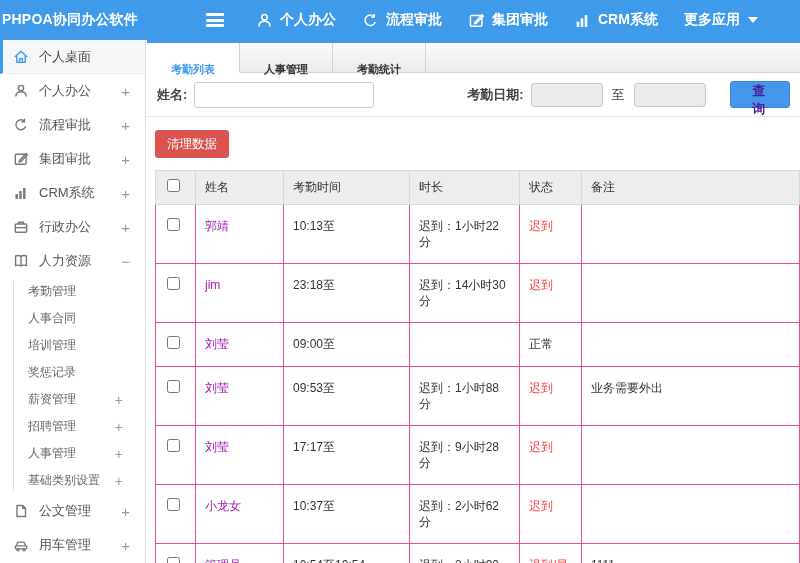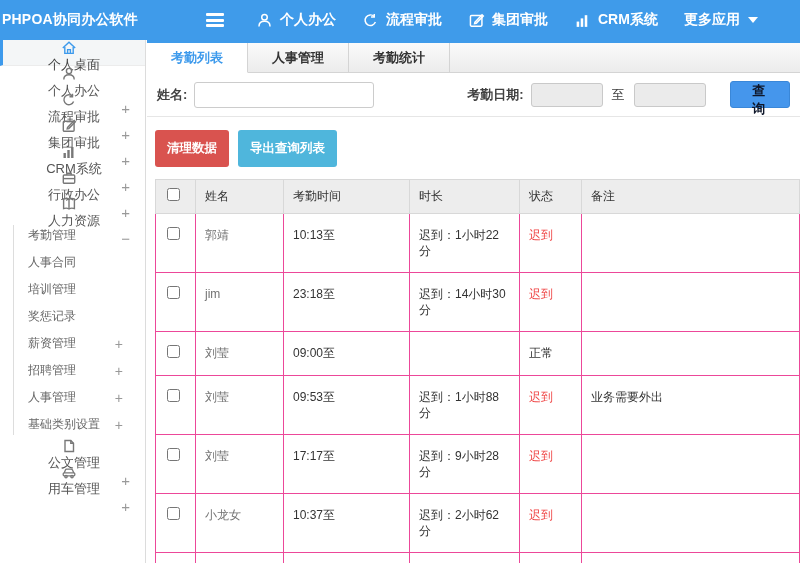--- a/index.html
+++ b/index.html
@@ -16,77 +16,77 @@
   .topnav { display:flex; align-items:center; margin-left:30px; }
   .topnav-item { display:flex; align-items:center; margin-right:26px; font-size:14px;
     font-weight:bold; cursor:pointer; white-space:nowrap; }
   .topnav-item svg { width:17px; height:17px; margin-right:7px; }
   .caret-down { width:0; height:0; border-left:5px solid transparent; border-right:5px solid transparent;
     border-top:6px solid #fff; margin-left:8px; }
 
   
   .sidebar { position:absolute; top:40px; left:0; width:146px; height:523px;
     background:#fff; border-right:1px solid #dcdcdc; }
-  .side-item { height:26px; display:flex; align-items:center; padding:0 10px 0 13px;
-    color:#555; cursor:pointer;flex-direction:column; }
+  .side-item { height:34px; display:flex; align-items:center; padding:0 10px 0 13px;
+    color:#555; cursor:pointer; }
   .side-item .sicon { width:16px; height:16px; margin-right:10px; color:#787878; flex:none; }
   .side-item .slabel { font-size:13px; white-space:nowrap; }
   .side-item .expander { margin-left:auto; color:#999; font-size:15px; font-weight:normal; padding-right:5px; }
   .side-item.active { background:#f4f6f7; border-left:3px solid #3d9aec; padding-left:10px;
     border-bottom:1px solid #ececec; color:#444; }
   .side-item.active .sicon { color:#3d9aec; }
   .submenu { position:relative; }
   .submenu::before { content:""; position:absolute; left:13px; top:3px; bottom:3px; width:1px; background:#ddd; }
   .sub-item { height:27px; display:flex; align-items:center; padding-left:28px; color:#666;
     font-size:12px; cursor:pointer; }
   .sub-item .expander { margin-left:auto; color:#999; font-size:14px; padding-right:22px; }
 
   
   .main { position:absolute; top:40px; left:147px; width:653px; height:523px; background:#fff; }
   .accent-strip { height:3px; background:#3f9bea; }
   .tabbar { height:30px; background:linear-gradient(#fafafa,#ececec);
     border-bottom:1px solid #d4d4d4; display:flex; }
-  .tab { padding:0 24px; line-height:29px; font-size:13px; font-weight:bold; color:#333;
+  .tab { padding:12px 24px; line-height:29px; font-size:11px; font-weight:bold; color:#333;
     border-right:1px solid #d4d4d4; cursor:pointer; }
   .tab.active { background:#fff; color:#3d9aec; height:30px; border-bottom:1px solid #fff; }
 
   .filterbar { height:44px; display:flex; align-items:center; padding:0 10px;
     border-bottom:1px solid #e6e6e6; background:#fff; }
   .flabel { font-weight:bold; color:#404040; margin-right:7px; white-space:nowrap; }
   .name-input { width:222px; height:26px; border:1px solid #ccc; border-radius:3px; padding:0 6px;
     font-size:12px; outline:none; }
   .date-label { margin-left:93px; }
   .date-input { width:72px; height:24px; border:1px solid #c9c9c9; border-radius:3px;
     background:#ebebeb; padding:0 5px; font-size:12px; outline:none; }
   .to-label { margin:0 9px; color:#404040; }
   .search-btn { margin-left:24px; height:27px; padding:0 15px; background:#4596ec;
-    border:1px solid #3a87d8; border-radius:3px; color:#0f172a; font-size:13px; font-weight:bold;
+    border:1px solid #3a87d8; border-radius:3px; color:#4c1d95; font-size:13px; font-weight:bold;
     letter-spacing:2px; cursor:pointer; }
 
   .toolbar { padding:13px 0 0 8px; display:flex; gap:9px; }
-  .tool-btn { height:37px; padding:0 12px; border:none; border-radius:3px; color:#fff;
-    font-size:12.5px; font-weight:bold; cursor:pointer; white-space:nowrap;
+  .tool-btn { height:28px; padding:0 12px; border:none; border-radius:3px; color:#fff;
+    font-size:12.5px; font-weight:normal; cursor:pointer; white-space:nowrap;
     font-family:"Liberation Sans","DejaVu Sans",sans-serif; }
   .btn-clean { background:#d9534f; }
   .btn-export { background:#4fb6dc; }
 
   .table-wrap { margin:12px 0 0 8px; }
   table { width:100%; border-collapse:collapse; font-size:12px; table-layout:fixed; }
   th, td { border:1px solid #ec4899; text-align:left; vertical-align:top; overflow:hidden; }
   thead th { background:#ededed; border-color:#d8d8d8; font-weight:normal; color:#333;
     padding:8px 9px; font-size:12px; }
   tbody td { padding:13px 9px; line-height:16px; background:#fff; }
   .col-check { width:40px; }
   .col-name { width:88px; }
   .col-time { width:126px; }
   .col-dur { width:110px; }
   .col-status { width:62px; }
   th.cell-check, td.cell-check { text-align:left; padding-left:11px; }
   td.cell-check input, th.cell-check input { width:13px; height:13px; cursor:pointer; }
-  .name-link { color:#737373; cursor:pointer; }
+  .name-link { color:#a21caf; cursor:pointer; }
   .status-red { color:#ef4444; }
 </style>
 </head>
 <body>
 
 <div class="topbar">
   <div class="logo">PHPOA协同办公软件</div>
   <div class="hamburger">
     <span></span>
       <span></span>
@@ -262,21 +262,20 @@
     <input class="name-input" type="text" style="">
     <span class="flabel date-label">考勤日期:</span>
     <input class="date-input" type="text" style="">
     <span class="to-label">至</span>
     <input class="date-input" type="text" style="">
     <button class="search-btn">查 询</button>
   </div>
 
   <div class="toolbar">
     <button class="tool-btn btn-clean">清理数据</button>
-    <button class="tool-btn btn-export">导出查询列表</button>
   </div>
 
   <div class="table-wrap">
     <table>
       <colgroup>
         <col class="col-check">
           <col class="col-name">
           <col class="col-time">
         <col class="col-dur">
           <col class="col-status">

